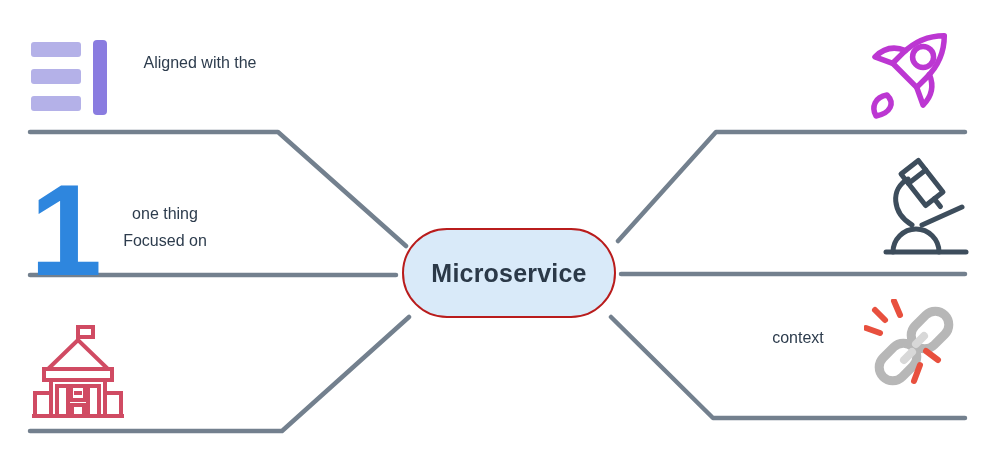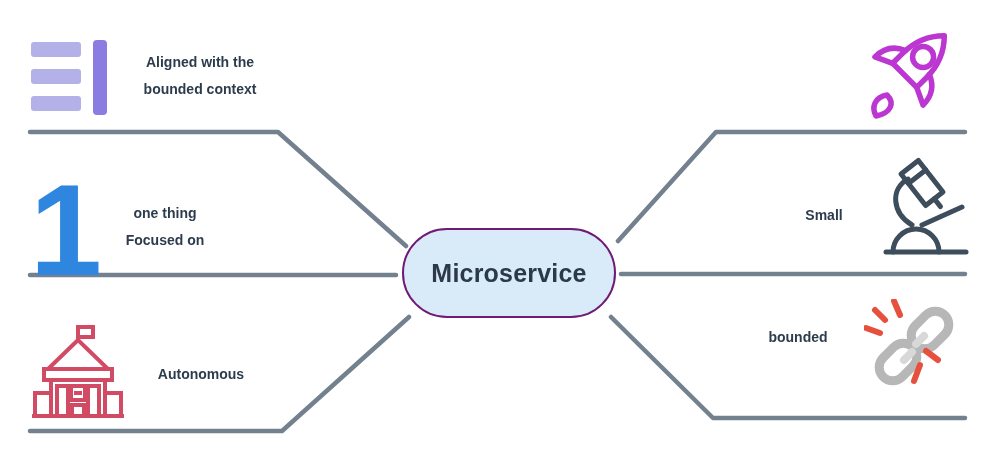--- a/index.html
+++ b/index.html
@@ -4,29 +4,29 @@
 <style>
   html,body{margin:0;padding:0;background:#ffffff;}
   .canvas{
     position:relative;width:994px;height:460px;background:#ffffff;overflow:hidden;
     font-family:"Liberation Sans", sans-serif;
   }
   .abs{position:absolute;}
   .lines{left:0;top:0;}
   .node{
     left:402px;top:228px;width:214px;height:90px;
-    background:#d9eaf9;border:2px solid #701a75;border-radius:46px;
+    background:#d9eaf9;border:2px solid #b91c1c;border-radius:46px;
     box-sizing:border-box;
     display:flex;align-items:center;justify-content:center;
   }
   .node span{
     font-size:25px;font-weight:bold;color:#2b3948;letter-spacing:.2px;
   }
   .label{
-    color:#2d3c4d;font-size:14px;font-weight:bold;line-height:27px;
+    color:#2d3c4d;font-size:16px;font-weight:normal;line-height:27px;
     text-align:center;
   }
   .label span{display:block;}
 </style>
 </head>
 <body>
 
 <div class="canvas">
 
   <svg class="abs lines" width="994" height="460" viewBox="0 0 994 460" fill="none" stroke="#73808e" stroke-width="4.5" stroke-linecap="round" stroke-linejoin="round">
@@ -43,21 +43,20 @@
   </div>
 
   <svg class="abs" style="left:31px;top:40px" width="76" height="75" viewBox="0 0 76 75">
     <rect x="0" y="2" width="50" height="15" rx="3" fill="#b4b1e8"></rect>
     <rect x="0" y="29" width="50" height="15" rx="3" fill="#b4b1e8"></rect>
     <rect x="0" y="56" width="50" height="15" rx="3" fill="#b4b1e8"></rect>
     <rect x="62" y="0" width="14" height="75" rx="4" fill="#8a7ce0"></rect>
   </svg>
   <div class="abs label" style="left:110px;top:49px;width:180px">
     <span>Aligned with the</span>
-    <span>bounded context</span>
   </div>
 
   <svg class="abs" style="left:24px;top:158px" width="84" height="122" viewBox="0 0 84 122">
     <text x="42" y="117" text-anchor="middle" font-family="Liberation Sans, sans-serif" font-size="130" font-weight="bold" fill="#2e86de">1</text>
   </svg>
   <div class="abs label" style="left:95px;top:200px;width:140px">
     <span>one thing</span>
     <span>Focused on</span>
   </div>
 
@@ -68,53 +67,47 @@
     <path d="M23 58 V94 M77 58 V94"></path>
     <rect x="29" y="64" width="11" height="30"></rect>
     <rect x="60" y="64" width="11" height="30"></rect>
     <rect x="43" y="64" width="14" height="14"></rect>
     <path d="M46 71 H54"></path>
     <rect x="44" y="83" width="12" height="11"></rect>
     <rect x="7" y="71" width="16" height="23"></rect>
     <rect x="77" y="71" width="16" height="23"></rect>
     <path d="M4 94 H96"></path>
   </svg>
-  <div class="abs label" style="left:116px;top:361px;width:170px">
-    <span>Autonomous</span>
-  </div>
 
   <div class="abs label" style="left:692px;top:59px;width:170px">
   </div>
   <svg class="abs" style="left:868px;top:24px" width="96" height="96" viewBox="0 0 96 96" fill="none" stroke="#bc37d2" stroke-width="5.5" stroke-linecap="round" stroke-linejoin="round">
     <g transform="rotate(45 48 40)">
       <path d="M48 0 C59 11 65 26 65 42 L65 56 H31 L31 42 C31 26 37 11 48 0 Z"></path>
       <circle cx="48" cy="30" r="10.5"></circle>
       <path d="M31 38 C19 43 14 53 14 64 L31 56"></path>
       <path d="M65 38 C77 43 82 53 82 64 L65 56"></path>
     </g>
     <path d="M8 92 C3 83 7 73 19 71 C27 79 23 89 8 92 Z"></path>
   </svg>
 
-  <div class="abs label" style="left:764px;top:202px;width:120px">
-    <span>Small</span>
-  </div>
   <svg class="abs" style="left:878px;top:155px" width="92" height="102" viewBox="0 0 92 102" fill="none" stroke="#3d4d5c" stroke-width="5" stroke-linecap="round" stroke-linejoin="round">
     <path d="M8 97 H88"></path>
     <path d="M15 97 A23 23 0 0 1 61 97"></path>
     <path d="M34 70 C14 58 12 34 30 24"></path>
     <g transform="rotate(-38 44 28)">
       <rect x="33" y="8" width="22" height="40"></rect>
       <path d="M33 20 H55"></path>
       <path d="M44 48 V58"></path>
     </g>
     <path d="M44 70 L84 52"></path>
   </svg>
 
   <div class="abs label" style="left:738px;top:324px;width:120px">
-    <span>bounded</span>
+    <span>context</span>
   </div>
   <svg class="abs" style="left:864px;top:299px" width="100" height="100" viewBox="0 0 100 100" fill="none">
     <g stroke="#b7b7b7" stroke-width="9">
       <rect x="-13.5" y="-21" width="27" height="42" rx="13.5" transform="translate(66 31) rotate(45)"></rect>
       <rect x="-13.5" y="-21" width="27" height="42" rx="13.5" transform="translate(34 63) rotate(45)"></rect>
     </g>
     <g stroke="#d8d8d8" stroke-width="8" stroke-linecap="round">
       <path d="M60 37 L52 45"></path>
       <path d="M40 61 L48 53"></path>
     </g>

